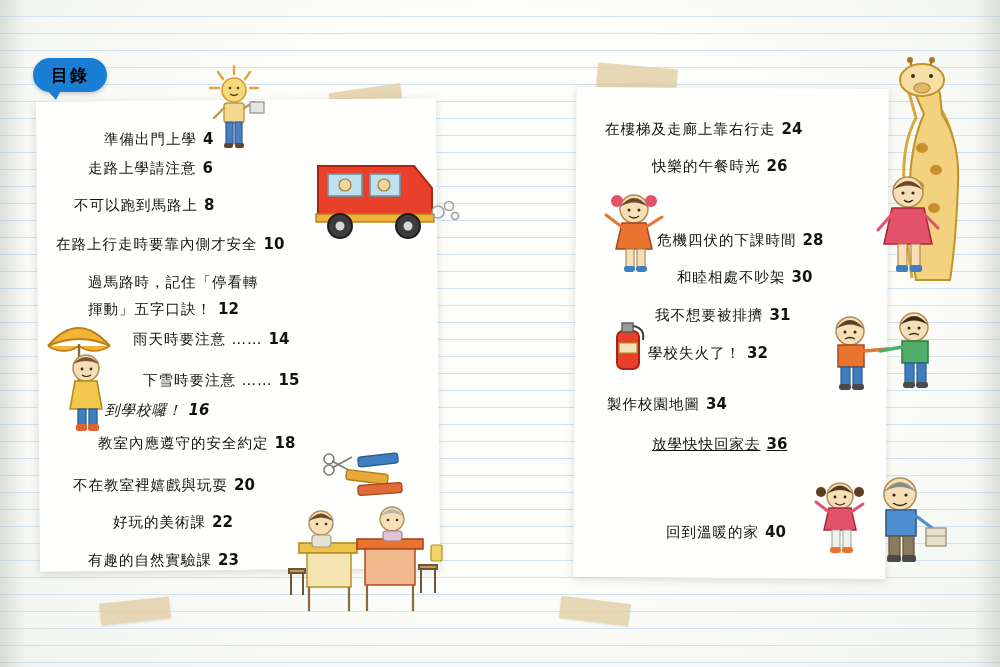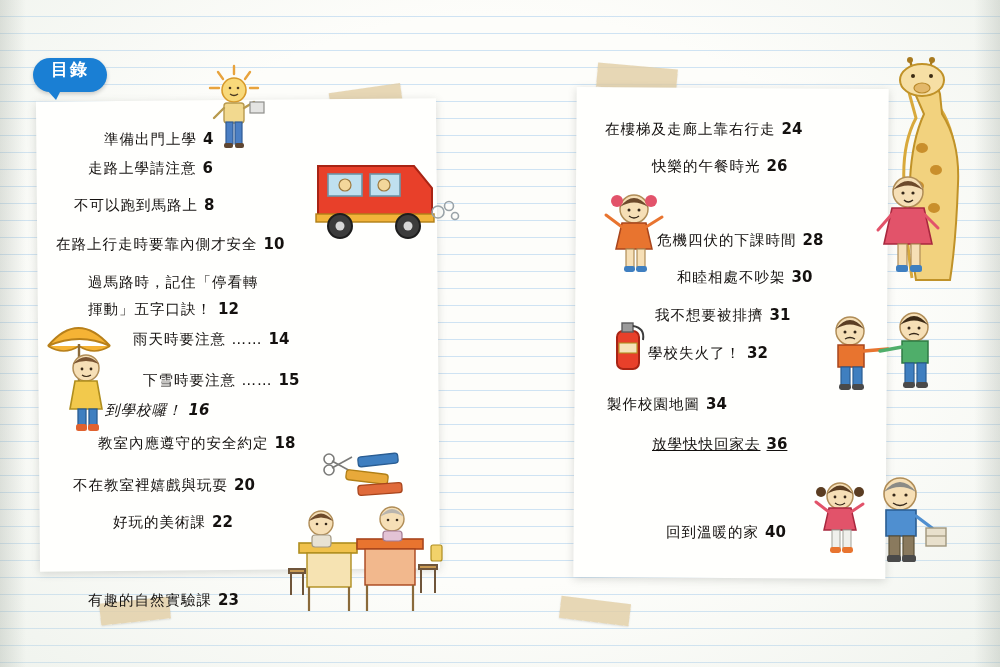--- a/index.html
+++ b/index.html
@@ -57,22 +57,22 @@
   }
   #tape-1{left:330px;top:88px;width:72px;height:24px;transform:rotate(-8deg);}
   #tape-2{left:597px;top:66px;width:80px;height:24px;transform:rotate(5deg);}
   #tape-3{left:100px;top:600px;width:70px;height:22px;transform:rotate(-6deg);}
   #tape-4{left:560px;top:600px;width:70px;height:22px;transform:rotate(7deg);}
 
   
   #toc-badge{
     position:absolute;left:33px;top:58px;width:74px;height:34px;
     background:#1a7fd4;border-radius:18px;
-    display:flex;justify-content:center;
-    color:#ffffff;font-size:17px;letter-spacing:2px;font-weight:bold;
+    display:flex;align-items:center;justify-content:center;
+    color:#000000;font-size:17px;letter-spacing:2px;font-weight:bold;
     box-shadow:0 2px 4px rgba(0,0,0,.2);
   }
   #toc-badge:after{
     content:"";position:absolute;left:14px;bottom:-8px;
     border-left:9px solid transparent;border-right:5px solid transparent;
     border-top:10px solid #1a7fd4;
   }
 
   
   .toc-list{position:absolute;left:0;top:0;width:100%;height:100%;}
@@ -157,21 +157,21 @@
   </div>
 
   <div class="toc-item" style="left:73px;top:476px;">
     <span class="t">不在教室裡嬉戲與玩耍</span><span class="pg">20</span>
   </div>
 
   <div class="toc-item" style="left:113px;top:513px;">
     <span class="t">好玩的美術課</span><span class="pg">22</span>
   </div>
 
-  <div class="toc-item" style="left:88px;top:551px;margin-top:40px;">
+  <div class="toc-item" style="left:88px;top:551px;">
     <span class="t">有趣的自然實驗課</span><span class="pg">23</span>
   </div>
 </div>
 
 <div class="toc-list">
 
   <div class="toc-item" style="left:605px;top:120px;">
     <span class="t">在樓梯及走廊上靠右行走</span><span class="pg">24</span>
   </div>
 

